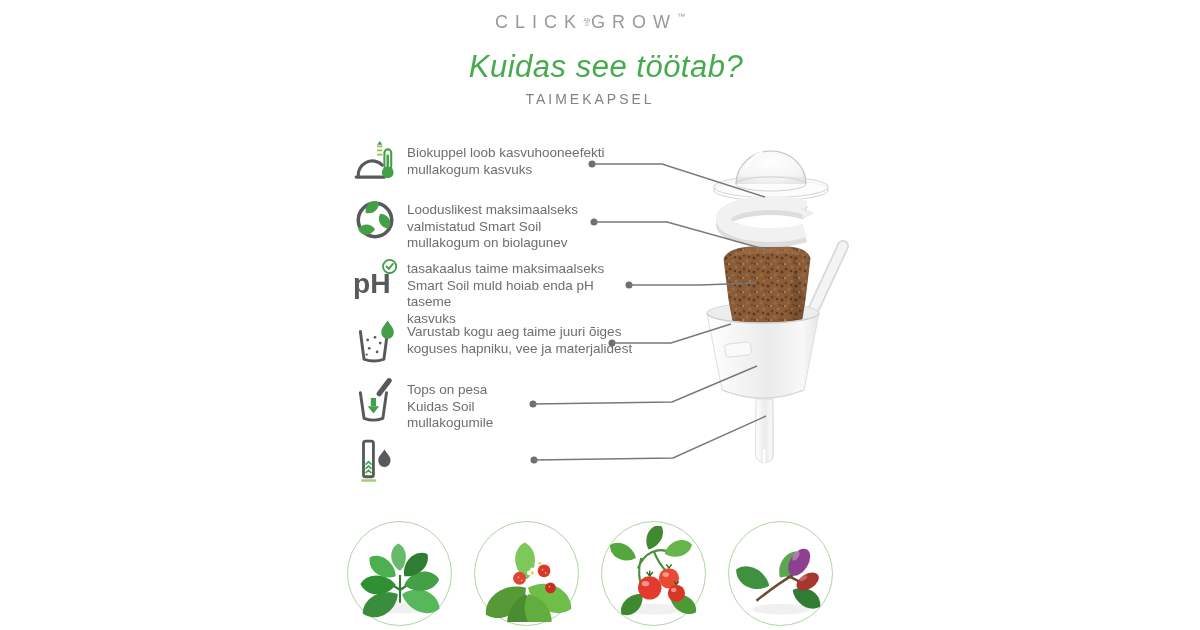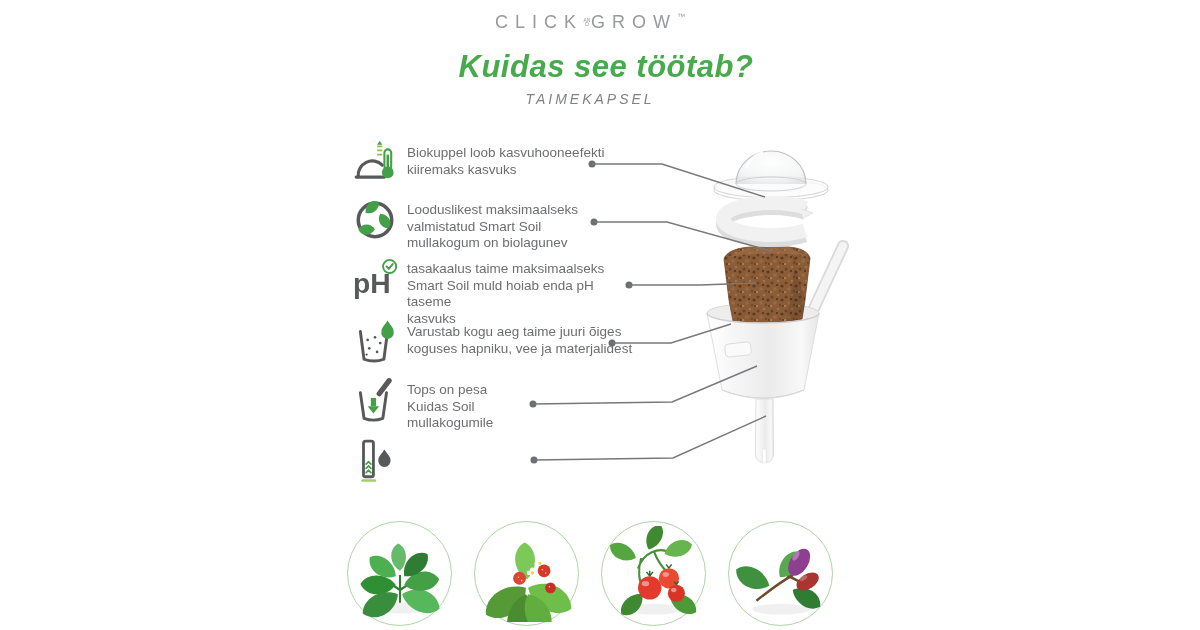--- a/index.html
+++ b/index.html
@@ -4,23 +4,23 @@
 <style>
   html,body{margin:0;padding:0;background:#fff;}
   .page{position:relative;width:1200px;height:630px;background:#ffffff;overflow:hidden;
         font-family:"Liberation Sans", sans-serif;}
   
   .header{position:absolute;left:0;top:0;width:1180px;text-align:center;}
   .logo{margin-top:12px;font-size:18px;letter-spacing:7px;color:#97999c;font-weight:400;}
   .logo .and{display:inline-block;width:8px;font-size:5px;line-height:4px;letter-spacing:0;
              word-break:break-all;vertical-align:middle;transform:translateY(-1px);color:#97999c;}
   .logo .tm{font-size:8px;vertical-align:top;letter-spacing:0;}
-  .title{margin-top:16px;font-size:31px;font-weight:bold;font-style:italic;color:#47ab4e;
+  .title{margin-top:16px;font-size:31px;font-weight:normal;font-style:italic;color:#47ab4e;
          letter-spacing:0.5px;padding-left:32px;}
-  .subtitle{margin-top:6px;font-size:14px;letter-spacing:3px;color:#808285;font-style:italic;}
+  .subtitle{margin-top:6px;font-size:14px;letter-spacing:3px;color:#808285;}
   
   .feature{position:absolute;left:352px;display:flex;gap:9px;width:285px;}
   .ficon{width:46px;height:46px;flex:none;}
   .ftext{font-size:13.5px;line-height:16.5px;color:#6d6e71;padding-top:5px;}
   
   .diagram{position:absolute;left:0;top:0;width:1200px;height:630px;pointer-events:none;}
   
   .plant{position:absolute;top:521px;width:103px;height:103px;border-radius:50%;
          border:1.5px solid #aed4a5;background:#fff;display:flex;align-items:center;justify-content:center;}
 </style>
@@ -42,21 +42,21 @@
         <path d="M4,35.5 L31,35.5" stroke="#58595b" stroke-width="3" stroke-linecap="round"></path>
         <rect x="31" y="9" width="6.5" height="19" rx="3.2" fill="none" stroke="#43a047" stroke-width="2"></rect>
         <circle cx="34.2" cy="31" r="5.6" fill="#43a047"></circle>
         <line x1="34.2" y1="14" x2="34.2" y2="28" stroke="#43a047" stroke-width="2.4"></line>
         <path d="M24,6 l5,0 M24,10 l5,0 M24,14 l5,0" stroke="#8bc34a" stroke-width="1.7"></path>
         <path d="M26.5,1 l-2.5,3.5 h5 Z" fill="#43a047"></path>
       </svg>
     </div>
     <div class="ftext">
       <div>Biokuppel loob kasvuhooneefekti</div>
-      <div>kiiremaks kasvuks</div>
+      <div>mullakogum kasvuks</div>
     </div>
   </div>
 
   <div class="feature" style="top:197px">
     <div class="ficon">
       <svg width="46" height="46" viewBox="0 0 44 44">
         <defs>
             <path id="lfA" d="M0,0 C4,-7 13,-8 16,-1 C13,5 4,6 0,0 Z"></path>
           </defs>
         <circle cx="22" cy="22" r="16" fill="none" stroke="#58595b" stroke-width="3.4"></circle>

